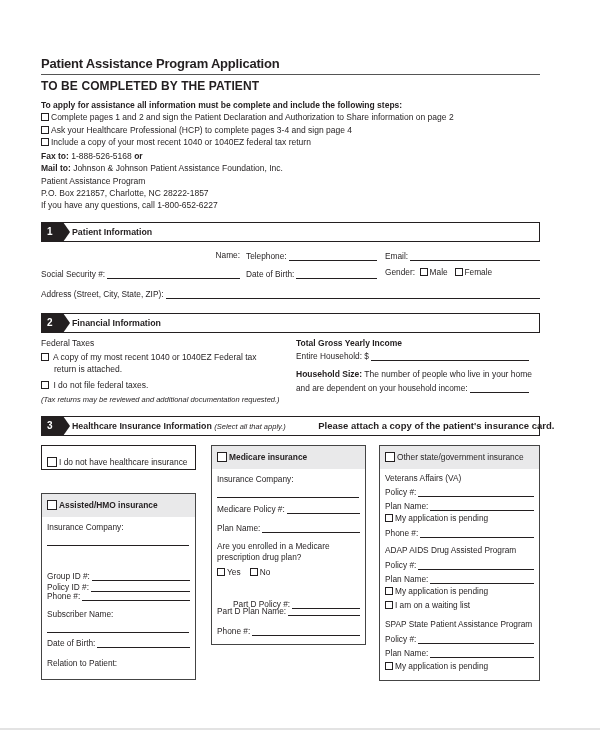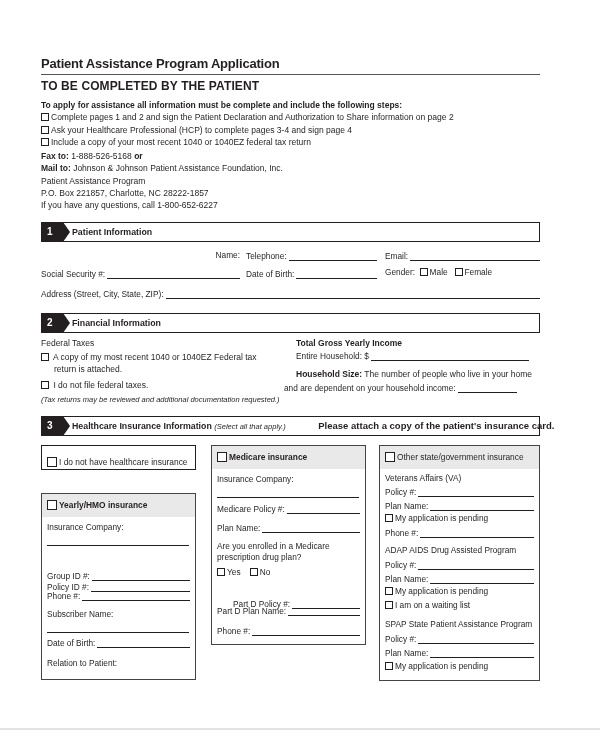--- a/index.html
+++ b/index.html
@@ -85,36 +85,36 @@
 <div class="line" style="left:54px;top:364px;">return is attached.</div>
 <div class="line" style="left:41px;top:380px;"><span class="cb"></span> <span>I do not file federal taxes.</span></div>
 <div class="line" style="left:41px;top:394px;font-size:7.5px;font-style:italic;">(Tax returns may be reviewed and additional documentation requested.)</div>
 
 <div class="line b" style="left:296px;top:338px;">Total Gross Yearly Income</div>
 <div class="field" style="left:296px;top:350px;width:233px;">
     <span>Entire Household:  $</span>
     <span class="ul"></span>
   </div>
 <div class="line" style="left:296px;top:369px;"><span class="b">Household Size:</span> <span>The number of people who live in your home</span></div>
-<div class="field" style="left:284px;top:382px;width:233px;">
+<div class="field" style="left:296px;top:382px;width:233px;">
     <span>and are dependent on your household income:</span>
     <span class="ul"></span>
   </div>
 
 <div class="sec" style="top:416px;">
   <div class="num">3</div>
   <div class="lbl"><span>Healthcare Insurance Information</span> <i>(Select all that apply.)</i> <span class="big">Please attach a copy of the patient's insurance card.</span></div>
 </div>
 
 <div class="box" style="left:41px;top:445px;width:155px;height:25px;border-color:#231f20;">
   <div style="position:absolute;left:5px;top:11px;font-size:8.4px;white-space:nowrap;"><span class="cb" style="width:10px;height:10px;vertical-align:-2px;"></span><span>I do not have healthcare insurance</span></div>
 </div>
 
 <div class="box" style="left:41px;top:493px;width:155px;height:187px;">
-  <div class="hd"><span class="cb"></span><span>Yearly/HMO insurance</span></div>
+  <div class="hd"><span class="cb"></span><span>Assisted/HMO insurance</span></div>
   <div class="row" style="top:28px;">Insurance Company:</div>
   <div class="row" style="top:51px;">
       <div class="ul-full"></div>
     </div>
   <div class="field" style="left:5px;top:56px;width:143px;margin-top:31px;">
       <span>Policy ID #:</span>
       <span class="ul"></span>
     </div>
   <div class="field" style="left:5px;top:76px;width:143px;">
       <span>Group ID #:</span>

